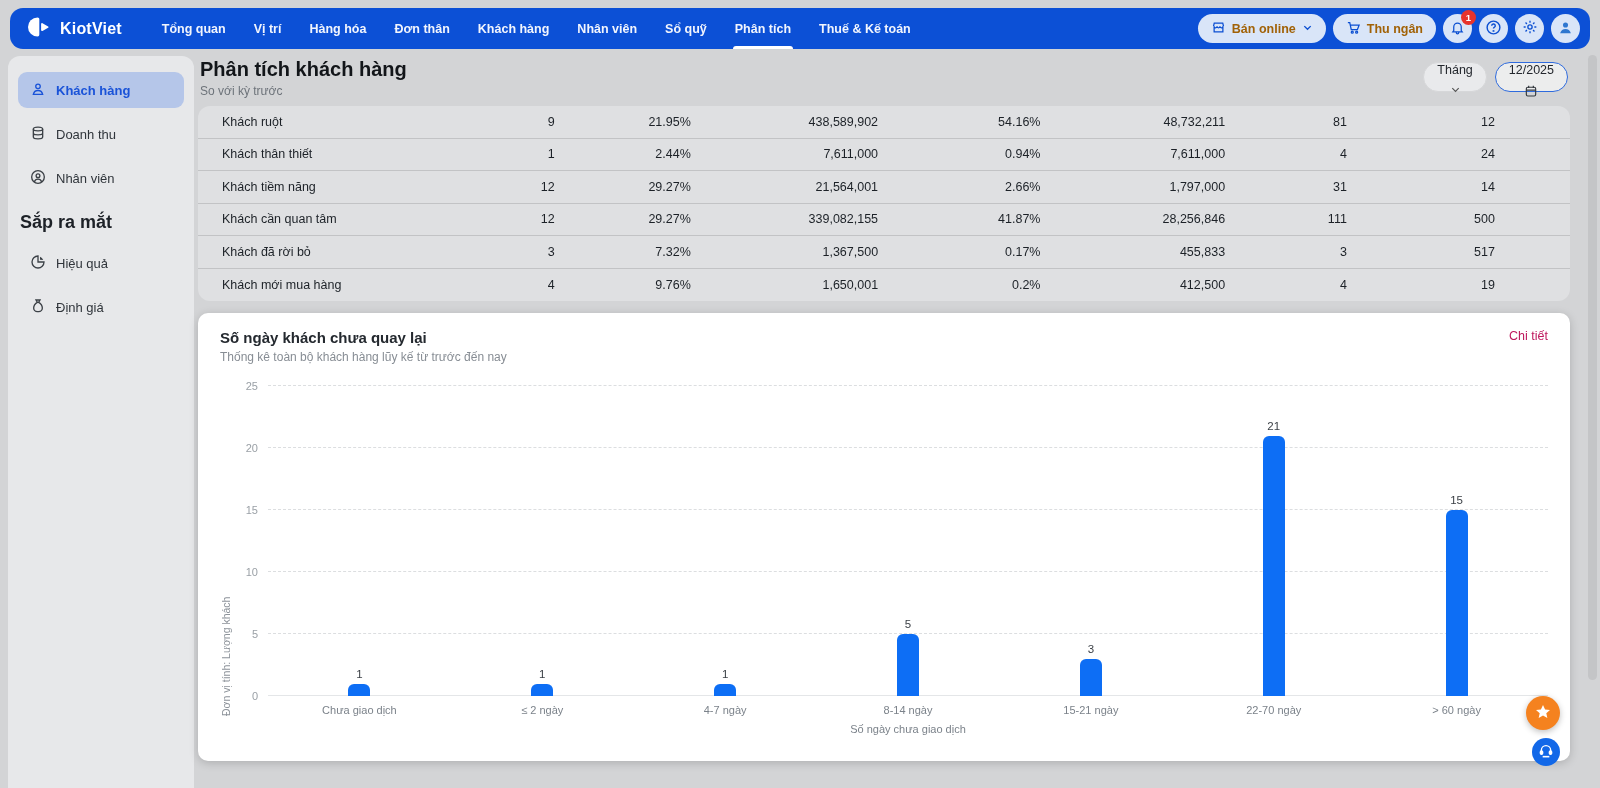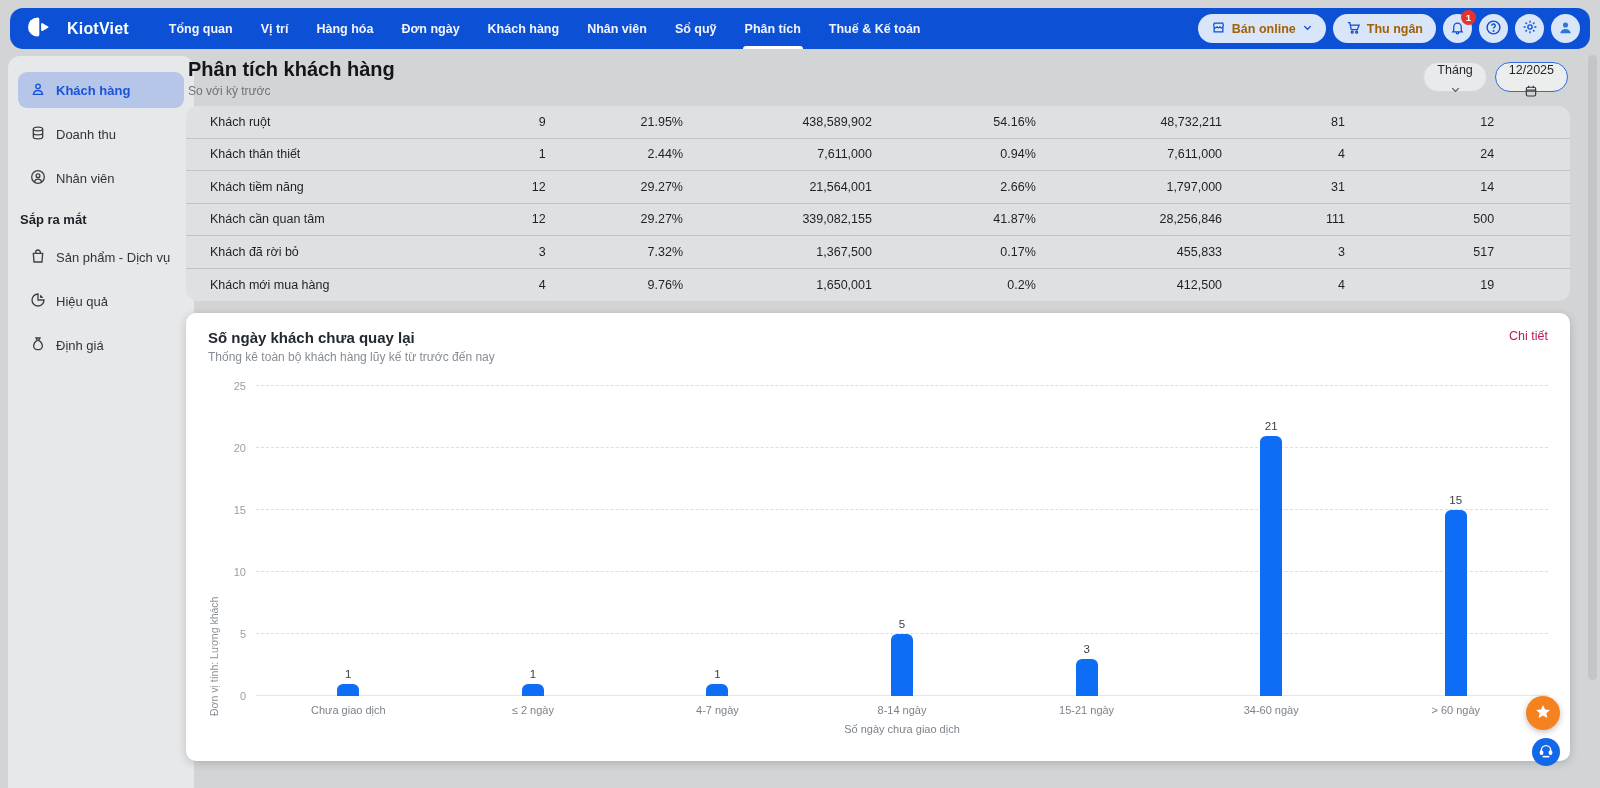--- a/index.html
+++ b/index.html
@@ -3,21 +3,21 @@
 <meta charset="utf-8">
 <style>
   * { margin:0; padding:0; box-sizing:border-box; }
   html,body { width:1600px; height:788px; overflow:hidden; }
   body { font-family:"Liberation Sans", sans-serif; background:#d3d4d6; color:#1d2127; position:relative; }
 
   
   .topnav { position:absolute; top:8px; left:10px; right:10px; height:41px;
     background:#0c50d6; border-radius:13px; display:flex; align-items:center;
     padding:0 10px 0 16px; z-index:5; }
-  .brand { display:flex; align-items:center; gap:15px; margin-right:26px;justify-content:flex-end; }
+  .brand { display:flex; align-items:center; gap:8px; margin-right:26px;justify-content:flex-end; }
   .brand-name { color:#fff; font-size:16px; font-weight:bold; letter-spacing:.2px; }
   .nav-items { display:flex; align-items:stretch; height:100%; }
   .nav-item { color:#f2f5fd; font-size:12.5px; font-weight:bold; padding:0 14px;
     display:flex; align-items:center; position:relative; cursor:pointer; white-space:nowrap; }
   .nav-item.active::after { content:""; position:absolute; left:12px; right:12px; bottom:0;
     height:3px; background:#fff; border-radius:3px 3px 0 0; }
   .nav-right { margin-left:auto; display:flex; align-items:center; gap:7px; }
   .pill { display:flex; align-items:center; gap:6px; background:#d9e5f8; color:#a16207;
     border:none; border-radius:15px; height:29px; padding:0 13px; font-size:12.5px;
     font-weight:bold; font-family:inherit; cursor:pointer; }
@@ -27,25 +27,25 @@
     border-radius:8px; color:#fff; font-size:9.5px; font-weight:bold; display:flex;
     align-items:center; justify-content:center; padding:0 3px; }
 
   
   .sidebar { position:absolute; top:56px; left:8px; width:186px; bottom:0;
     background:#e7e8ea; border-radius:12px 12px 0 0; padding:16px 10px; }
   .side-item { display:flex; align-items:center; gap:10px; height:36px; padding:0 12px;
     border-radius:9px; font-size:13px; color:#30353b; cursor:pointer; margin-bottom:8px; }
   .side-item.active { background:#b5c6e9; color:#1a53d8; font-weight:bold; }
   .side-item.active svg { stroke:#1a53d8; }
-  .side-section { font-size:13px; font-weight:bold; color:#1d2127; margin:16px 2px 12px; }
+  .side-section { font-size:18px; font-weight:bold; color:#1d2127; margin:16px 2px 12px; }
   .side-item svg { stroke:#3c4147; flex:0 0 auto; }
 
   
-  .main { position:absolute; left:186px; right:30px; top:54px; }
+  .main { position:absolute; left:198px; right:30px; top:54px; }
   .page-header { display:flex; align-items:flex-start; justify-content:space-between; padding:4px 2px 8px; }
   .page-title { font-size:20px; font-weight:bold; color:#121519; }
   .page-subtitle { font-size:12px; color:#6d737a; margin-top:3px; }
   .header-controls { display:flex; gap:8px; margin-top:4px; }
   .ctl { display:flex; align-items:center; gap:7px; height:30px; border-radius:15px;
     font-size:12.5px; color:#23272d; background:#e9eaec; border:1px solid #d6d7d9;
     padding:0 13px; font-family:inherit; cursor:pointer;flex-direction:column; }
   .ctl.date { border:1px solid #2f6bdd; background:#eceded; }
 
   
@@ -100,21 +100,21 @@
           <path fill="#ffffff" d="M11.5 3.5a9.5 9.5 0 1 0 0 19c1.2 0 1.8-.7 1.8-1.9V5.4c0-1.2-.6-1.9-1.8-1.9z"></path>
           <path fill="#ffffff" d="M16.5 9.2l5.6 3.2c.6.4.6 1 0 1.3l-5.6 3.2c-.7.4-1.4 0-1.4-.8v-6.1c0-.8.7-1.2 1.4-.8z"></path>
         </svg>
     </span>
     <span class="brand-name">KiotViet</span>
   </div>
   <nav class="nav-items" id="nav-items">
       <div class="nav-item">Tổng quan</div>
       <div class="nav-item">Vị trí</div>
       <div class="nav-item">Hàng hóa</div>
-      <div class="nav-item">Đơn ngày</div>
+      <div class="nav-item">Đơn thân</div>
       <div class="nav-item">Khách hàng</div>
       <div class="nav-item">Nhân viên</div>
       <div class="nav-item">Sổ quỹ</div>
       <div class="nav-item active">Phân tích</div>
       <div class="nav-item">Thuế &amp; Kế toán</div>
     </nav>
   <div class="nav-right">
     <button class="pill">
       <span><svg width="15" height="15" viewBox="0 0 24 24" fill="none" stroke="#0b4fd2" stroke-width="2">
             <path d="M4 10l1.2-5h13.6L20 10M5 10v9h14v-9M5 10c0 1.4 1 2.4 2.3 2.4S9.7 11.4 9.7 10c0 1.4 1 2.4 2.3 2.4s2.3-1 2.3-2.4c0 1.4 1 2.4 2.3 2.4S19 11.4 19 10"></path>
@@ -177,26 +177,20 @@
     </div>
     <div class="side-item">
       <span style="color: rgb(60, 65, 71);"><svg width="16" height="16" viewBox="0 0 24 24" fill="none" stroke-width="2" stroke="currentColor">
           <circle cx="12" cy="12" r="9.5"></circle>
           <circle cx="12" cy="10" r="2.8"></circle>
           <path d="M6.5 19.5c1-3 3.2-4.3 5.5-4.3s4.5 1.3 5.5 4.3"></path>
         </svg></span>
       <span>Nhân viên</span>
     </div>
     <div class="side-section">Sắp ra mắt</div>
-    <div class="side-item">
-      <span style="color: rgb(60, 65, 71);"><svg width="16" height="16" viewBox="0 0 24 24" fill="none" stroke-width="2" stroke="currentColor">
-          <path d="M5 8h14l-1 13H6zM8.5 8V6.5a3.5 3.5 0 0 1 7 0V8"></path>
-        </svg></span>
-      <span>Sản phẩm - Dịch vụ</span>
-    </div>
     <div class="side-item">
       <span style="color: rgb(60, 65, 71);"><svg width="16" height="16" viewBox="0 0 24 24" fill="none" stroke-width="2" stroke="currentColor">
           <path d="M12 3a9 9 0 1 0 9 9h-9z"></path>
           <path d="M15 8.5V4.2A9 9 0 0 1 19.8 9z" fill="currentColor" stroke="none"></path>
         </svg></span>
       <span>Hiệu quả</span>
     </div>
     <div class="side-item">
       <span style="color: rgb(60, 65, 71);"><svg width="16" height="16" viewBox="0 0 24 24" fill="none" stroke-width="2" stroke="currentColor">
           <path d="M9 3h6l-2 3.5h-2zM11 6.5h2c3.5 2.2 5.5 5 5.5 8.5a5.5 5.5 0 0 1-5.5 5.5h-2A5.5 5.5 0 0 1 5.5 15c0-3.5 2-6.3 5.5-8.5z"></path>
@@ -351,21 +345,21 @@
                 <div class="bar" style="height: 186px; background: rgb(13, 110, 245);"></div>
               </div>
             </div>
           </div>
         <div class="xlabels" id="xlabels">
             <div class="xlabel-cell">Chưa giao dịch</div>
             <div class="xlabel-cell">≤ 2 ngày</div>
             <div class="xlabel-cell">4-7 ngày</div>
             <div class="xlabel-cell">8-14 ngày</div>
             <div class="xlabel-cell">15-21 ngày</div>
-            <div class="xlabel-cell">34-60 ngày</div>
+            <div class="xlabel-cell">22-70 ngày</div>
             <div class="xlabel-cell">&gt; 60 ngày</div>
           </div>
         <div class="xaxis-title">Số ngày chưa giao dịch</div>
       </div>
     </div>
   </section>
 </main>
 
 <button class="fab fab-orange">
   <span><svg width="18" height="18" viewBox="0 0 24 24" fill="#fff">

